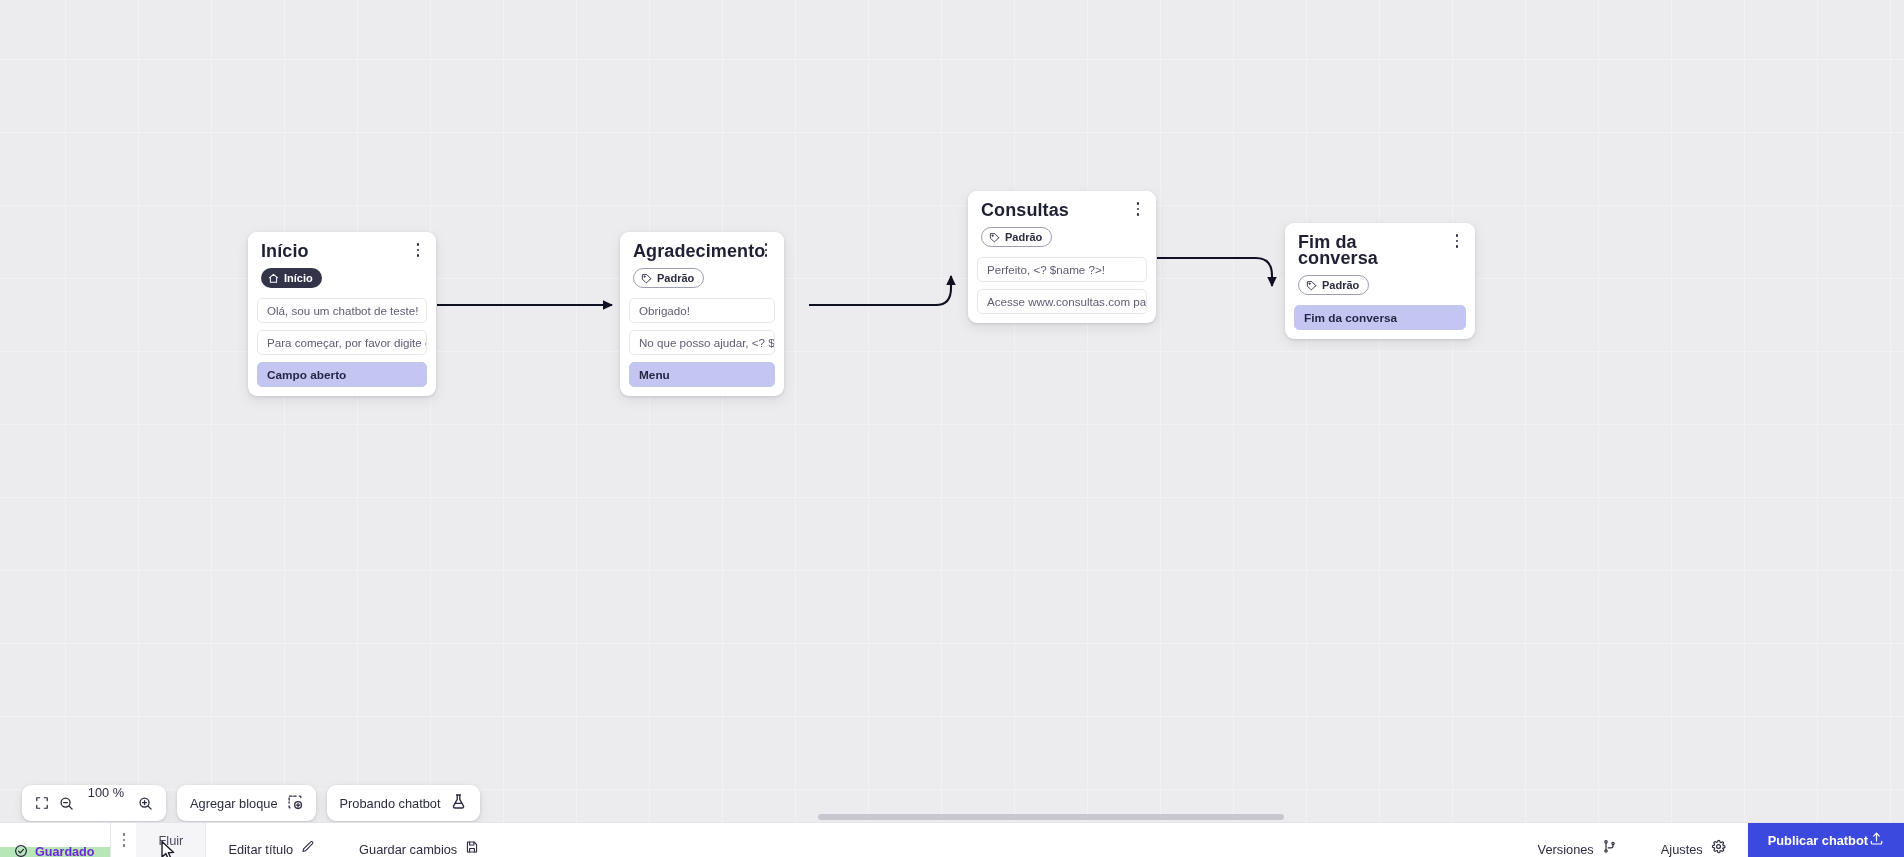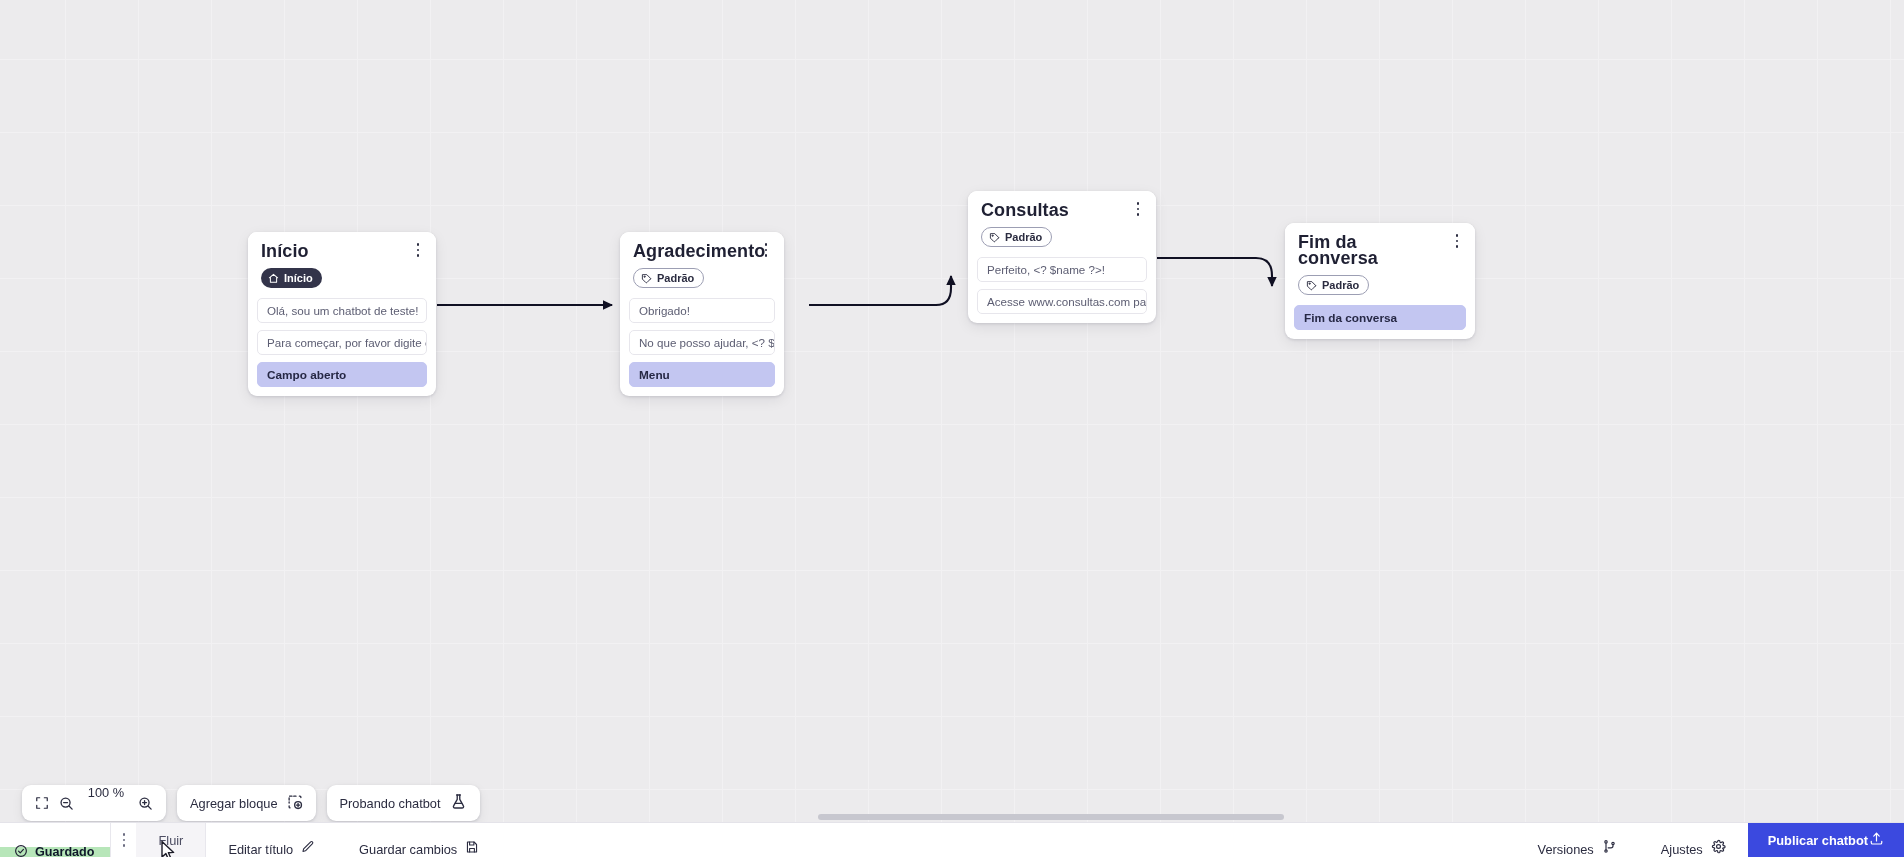--- a/index.html
+++ b/index.html
@@ -143,21 +143,21 @@
     left: 0; bottom: 0;
     width: 1904px; height: 35px;
     background: #ffffff;
     border-top: 1px solid #e4e3e9;
     display: flex;
     align-items: stretch;
     z-index: 10;
   }
   .sb-saved {
     background: #b7e6b9;
-    color: #0f172a;
+    color: #6d28d9;
     display: flex; align-items: center; gap: 7px;
     padding: 0 16px 0 14px;
     font-size: 12.6px; font-weight: 700; margin-top: 24px;
   }
   .sb-kebab {
     display: flex; flex-direction: column; align-items: center; justify-content: center;
     gap: 2.4px; width: 26px; cursor: pointer;
     border-left: 1px solid #e8e7ed;
   }
   .sb-kebab i { width: 2.8px; height: 2.8px; border-radius: 50%; background: #6a6b80; }

